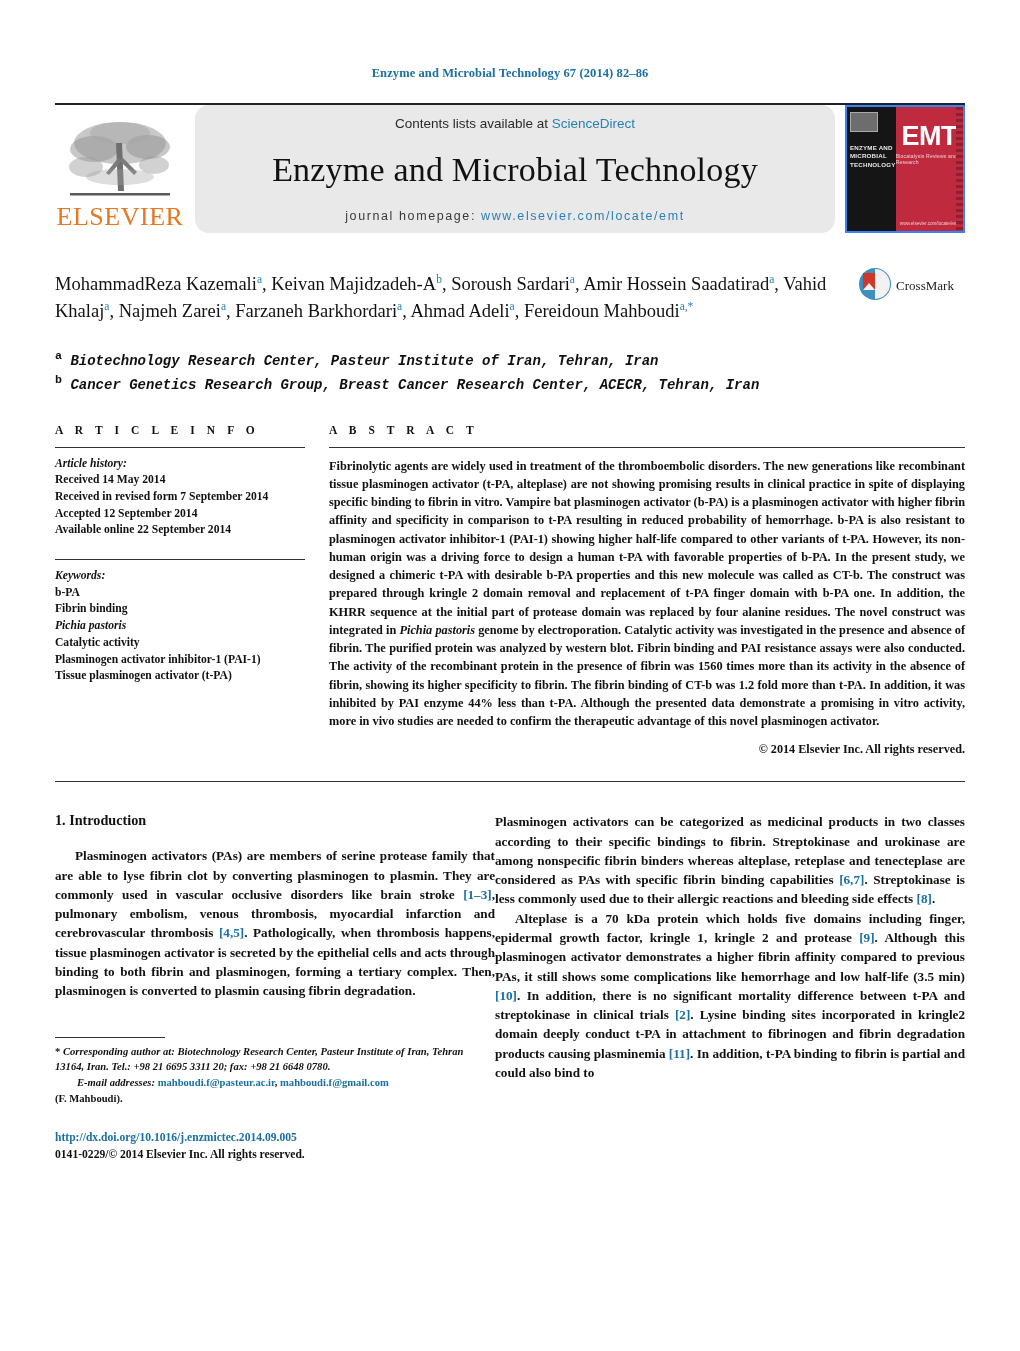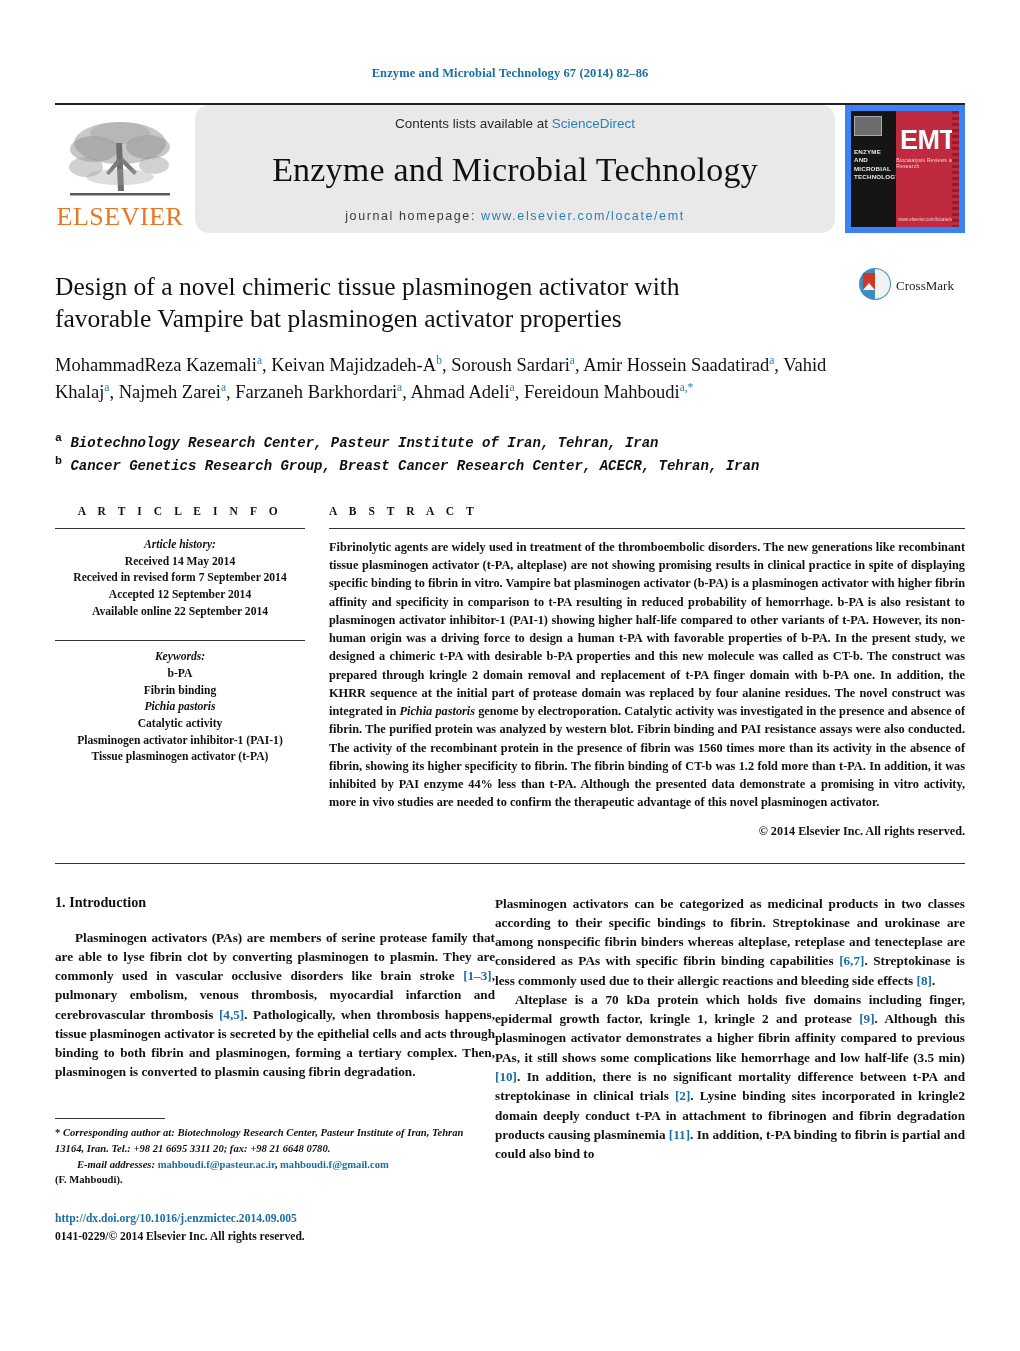--- a/index.html
+++ b/index.html
@@ -95,21 +95,21 @@
   .homepage-line {
     font-family: "Liberation Sans", sans-serif;
     font-size: 12.5px;
     color: #3a3a3a;
     letter-spacing: 1.6px;
   }
   .homepage-line .url { color: #2a7fb8; }
   .cover-thumb {
     width: 120px;
     flex: 0 0 120px;
-    border: 6px solid #3b82f6;
+    border: 2px solid #3b82f6;
     box-sizing: border-box;
     display: flex;
     background: #111;
     overflow: hidden;
   }
   .cover-left {
     width: 42%;
     background: #151515;
     color: #fff;
     padding: 5px 3px;
@@ -217,21 +217,21 @@
     color: #111;
   }
   .affils sup { font-style: normal; }
 
   
   .info-abstract {
     margin-top: 28px;
     display: flex;
     gap: 24px;
   }
-  .col-info { width: 250px; flex: 0 0 250px; text-align: center; }
+  .col-info { width: 250px; flex: 0 0 250px; }
   .col-abstract { flex: 1 1 auto; }
   .sec-head {
     font-family: "Liberation Serif", serif;
     font-weight: bold;
     font-size: 11.5px;
     letter-spacing: 4.6px;
     color: #111;
     margin-bottom: 11px;
   }
   .rule { border-top: 1px solid #333; }
@@ -385,21 +385,20 @@
             <circle cx="17" cy="17" r="16" fill="#3e8fbf"></circle>
             <path d="M17 2 a15 15 0 0 1 0 30 z" fill="#f2f2f2"></path>
             <rect x="5" y="6" width="12" height="17" fill="#d0372b"></rect>
             <path d="M5 23 l6 -7 l6 7 z" fill="#f2f2f2"></path>
           </svg>
         </span>
         <span class="crossmark-label">CrossMark</span>
       </div>
     </div>
 
-    <h1 class="article-title">Design of a novel chimeric tissue plasminogen activator with favorable Vampire bat plasminogen activator properties</h1>
 
     <div class="authors">MohammadReza Kazemali<sup>a</sup>, Keivan Majidzadeh-A<sup>b</sup>, Soroush Sardari<sup>a</sup>, Amir Hossein Saadatirad<sup>a</sup>, Vahid Khalaj<sup>a</sup>, Najmeh Zarei<sup>a</sup>, Farzaneh Barkhordari<sup>a</sup>, Ahmad Adeli<sup>a</sup>, Fereidoun Mahboudi<sup>a,*</sup></div>
 
     <div class="affils">
       <div><sup>a</sup> <span>Biotechnology Research Center, Pasteur Institute of Iran, Tehran, Iran</span></div>
       <div><sup>b</sup> <span>Cancer Genetics Research Group, Breast Cancer Research Center, ACECR, Tehran, Iran</span></div>
     </div>
   </div>
 
   <div class="info-abstract">

